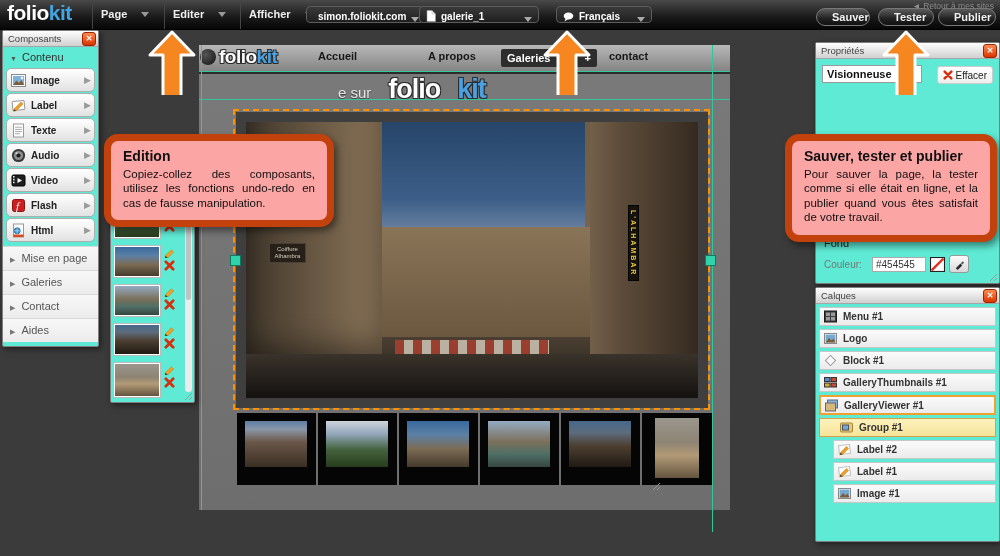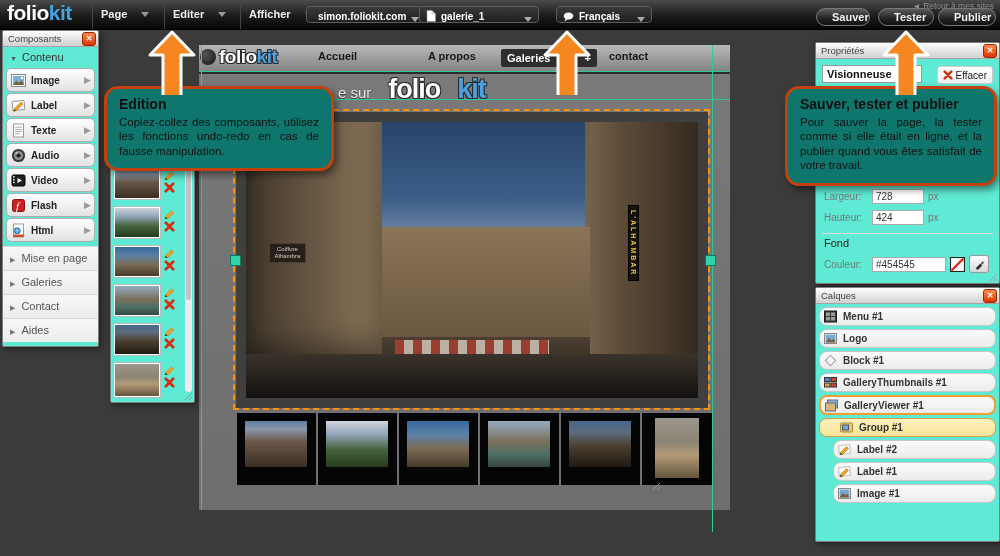--- a/index.html
+++ b/index.html
@@ -109,21 +109,21 @@
   .finput{width:52px;height:15px;border:1px solid #aaa;font-family:"Liberation Sans",sans-serif;
      font-size:10px;color:#333;padding:0 3px;box-sizing:border-box;}
   .funit{font-size:10px;color:#777;}
   .hr{position:absolute;left:6px;right:6px;height:1px;background:#ddd;}
   .fond{position:absolute;left:8px;font-size:11px;font-weight:normal;color:#222;}
   .pickbtn{width:18px;height:16px;border:1px solid #999;border-radius:3px;background:linear-gradient(#fdfdfd,#d8d8d8);
      display:flex;align-items:center;justify-content:center;cursor:pointer;}
 
   
   #calques{left:815px;top:287px;width:183px;height:253px;z-index:20;}
-  .lrow{margin:3px 3px 0 3px;height:17px;border:1px solid #c6c6c6;border-radius:8px;cursor:pointer;
+  .lrow{margin:3px 3px 0 3px;height:17px;border:1px solid #c6c6c6;border-radius:0;cursor:pointer;
      background:linear-gradient(#fbfbfb,#ebebeb);display:flex;align-items:center;gap:6px;padding:0 4px;}
   .lrow .llbl{font-size:10px;font-weight:bold;color:#333;}
   .lrow.outlined{border:2px solid #f0a030;height:16px;}
   .lrow.selected{background:linear-gradient(#fdf2bd,#f7e49a);border-color:#d2a24a;padding-left:20px;}
   .lrow.indent{margin-left:17px;}
 
   
   #topbar{left:0;top:0;width:1000px;height:29px;z-index:40;
      background:linear-gradient(#4a4a4a 0%,#1c1c1c 55%,#060606 100%);border-bottom:1px solid #000;}
   .app-logo{position:absolute;left:7px;top:1px;font-size:21px;font-weight:bold;letter-spacing:-.5px;}
@@ -135,22 +135,22 @@
   .pill{position:absolute;top:6px;height:17px;background:linear-gradient(#3a3a3a,#1f1f1f);
      border:1px solid #5c5c5c;border-radius:4px;display:flex;align-items:flex-end;gap:5px;
      color:#fff;font-size:10px;font-weight:bold;padding:0 6px;cursor:pointer;box-sizing:border-box;}
   .pill .caret{margin-left:auto;border-top-color:#aaa;}
   #back-link{position:absolute;right:6px;top:1px;font-size:8.5px;color:#8d8d8d;cursor:pointer;}
   .tbtn{position:absolute;top:8px;height:18px;border-radius:10px;cursor:pointer;box-sizing:border-box;
      background:linear-gradient(#5c5c5c,#222 60%,#111);border:1px solid #787878;
      display:flex;align-items:center;gap:5px;color:#f0f0f0;font-size:11px;font-weight:bold;padding:0 10px;}
 
   
-  .callout{position:absolute;background:#0f766e;border:3px solid #c2410c;border-radius:14px;
-     box-shadow:3px 4px 7px rgba(0,0,0,.45);padding:7px 12px 10px 12px;color:#101010;z-index:60;box-sizing:border-box;}
+  .callout{position:absolute;background:#fca5a5;border:7px solid #c2410c;border-radius:14px;
+     box-shadow:3px 4px 7px rgba(0,0,0,.45);padding:7px 12px 10px 12px;color:#101010;z-index:60;box-sizing:border-box;margin-top:48px;}
   .callout h3{margin:0 0 3px 0;font-size:14px;}
   .callout p{margin:0;font-size:11.5px;line-height:1.26;text-align:justify;}
   .co-arrow{position:absolute;z-index:61;}
 </style>
 </head>
 <body>
 
 <div id="app">
 
   <div id="canvas-page" class="abs">
@@ -419,21 +419,21 @@
     </div>
     <div class="fldrow" style="top:167px">
       <span class="flabel">Hauteur:</span>
       <input class="finput" value="424" style="">
       <span class="funit">px</span>
     </div>
     <div class="hr" style="top:190px"></div>
     <div class="fond" style="top:194px">Fond</div>
     <div class="fldrow" style="top:212px">
       <span class="flabel">Couleur:</span>
-      <input class="finput" style="width: 74px;" value="#454545">
+      <input class="finput" style="width: 54px;" value="#454545">
       <svg width="15" height="15" viewBox="0 0 14 14">
           <rect x="0.5" y="0.5" width="13" height="13" fill="#fff" stroke="#222"></rect>
           <line x1="1.5" y1="12.5" x2="12.5" y2="1.5" stroke="#e03020" stroke-width="2.2"></line>
         </svg>
       <div class="pickbtn">
         <svg width="11" height="11" viewBox="0 0 12 12">
             <path d="M2 10 L7 5 L9 7 L4 12 Z" fill="#2a2a2a"></path>
             <path d="M7.5 4.5 L9.5 2.5 L11 4 L9 6 Z" fill="#555"></path>
           </svg>
       </div>

